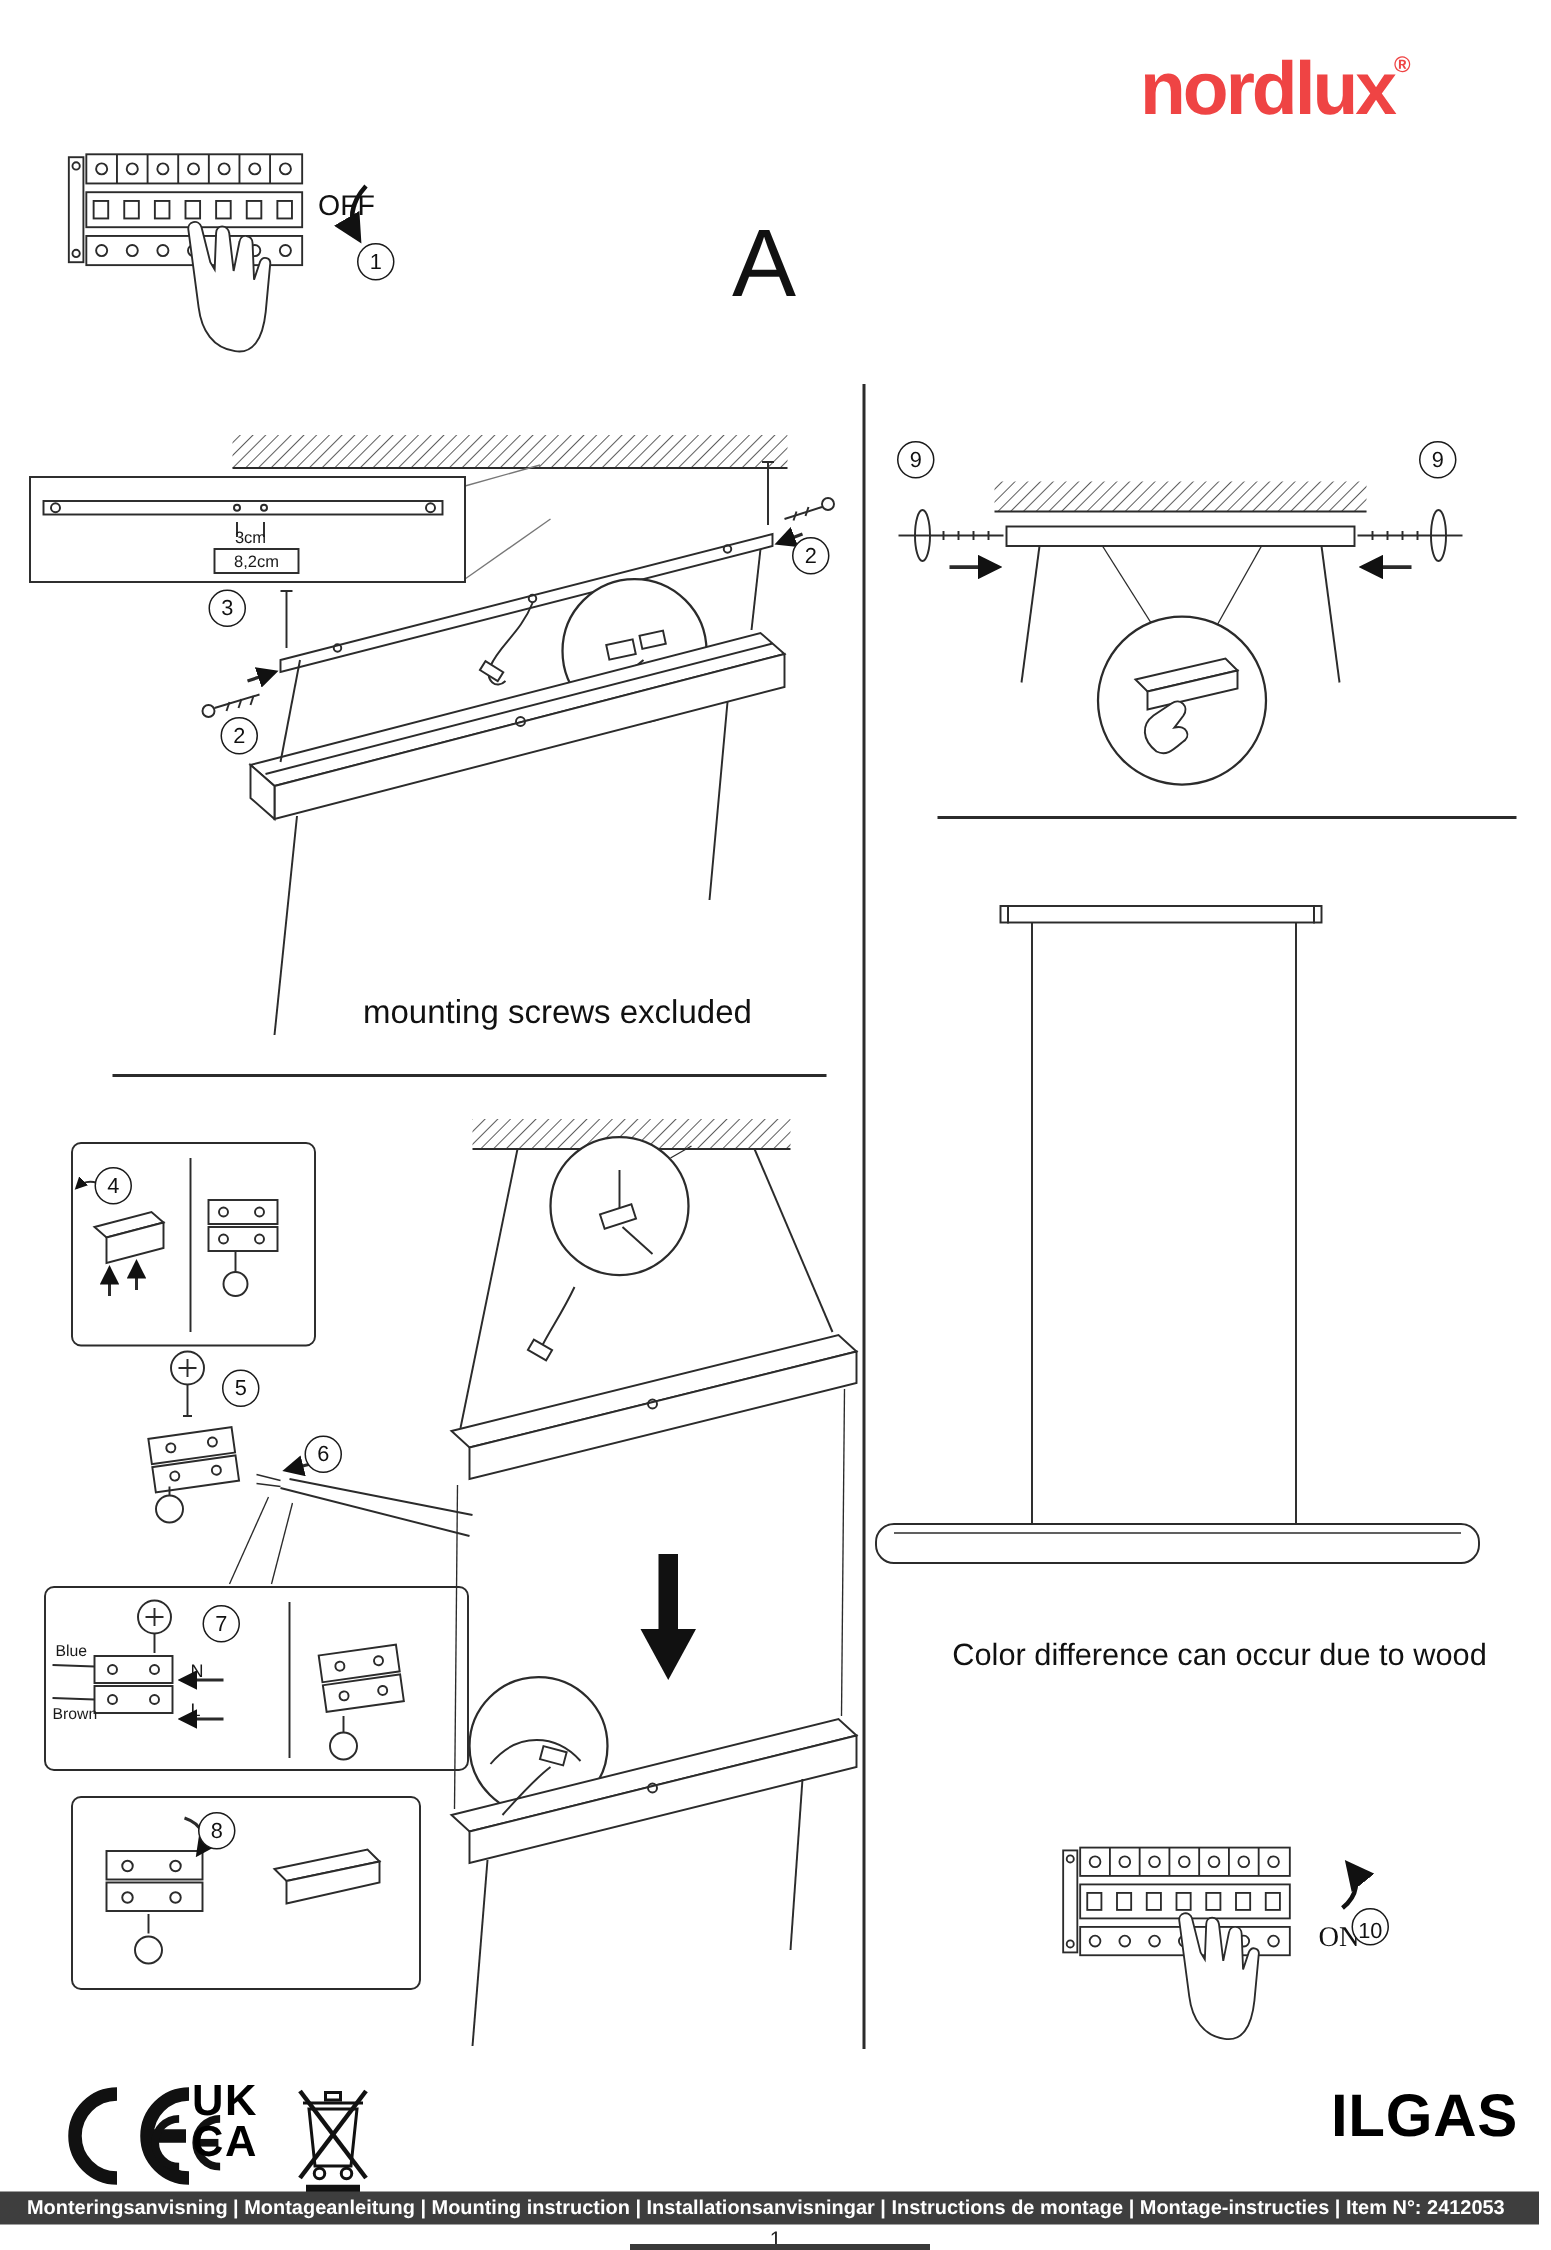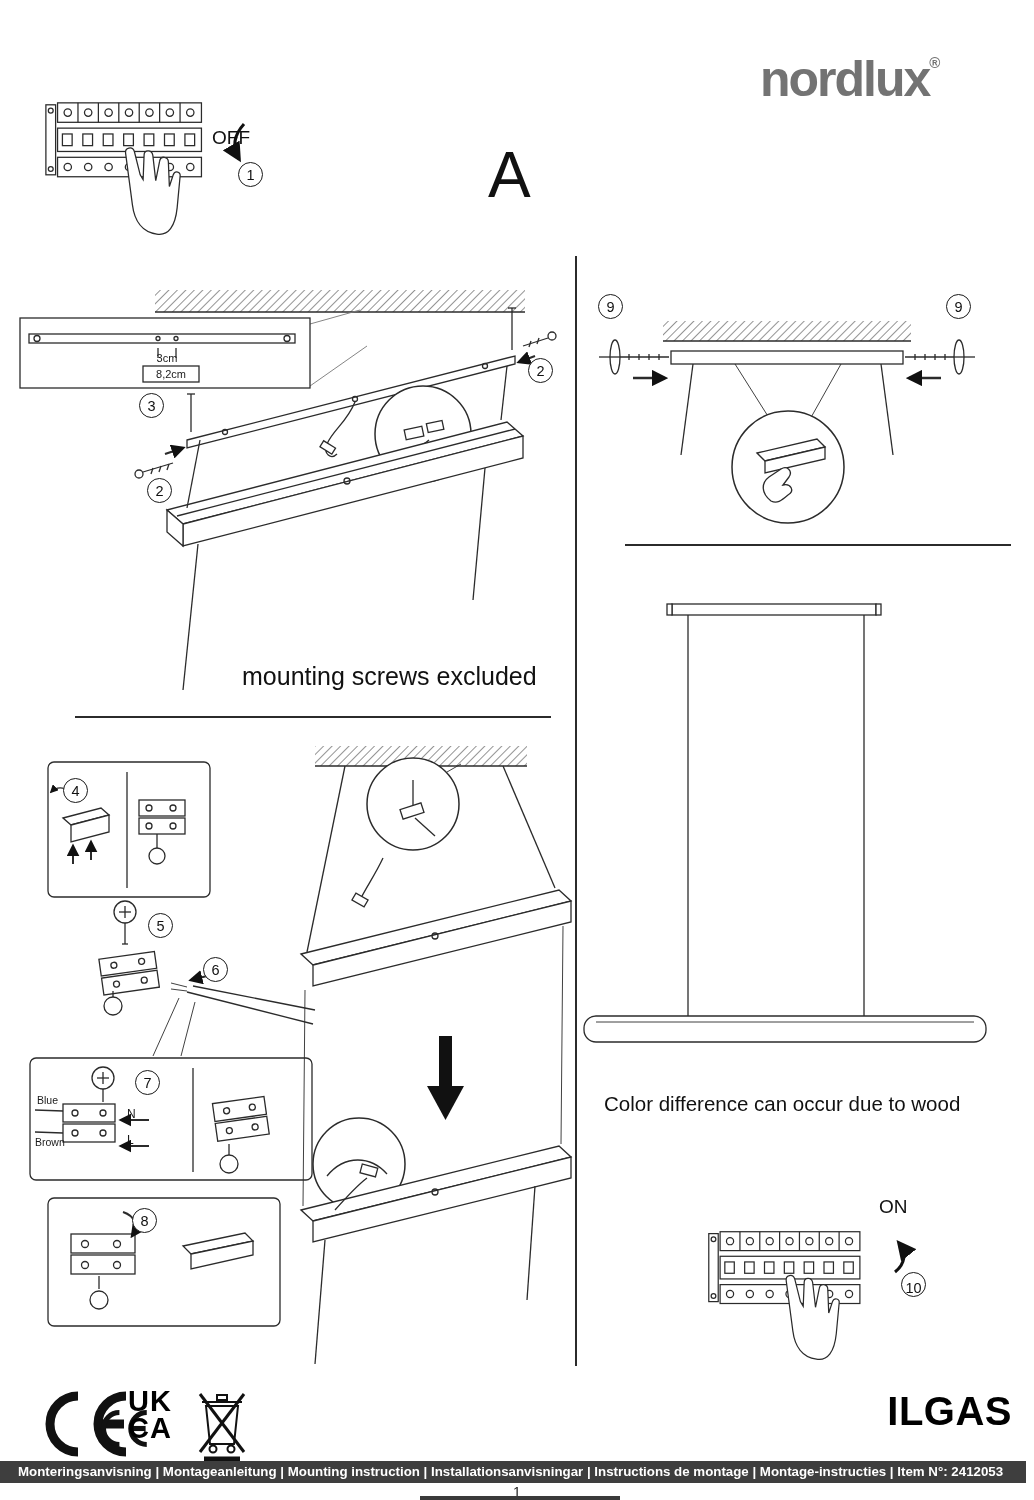--- a/index.html
+++ b/index.html
@@ -1,23 +1,23 @@
 <!DOCTYPE html>
 <html><head>
 <meta charset="utf-8">
 <style>
   html,body{margin:0;padding:0;background:#ffffff;}
   .page{position:relative;width:1034px;height:1500px;background:#fff;overflow:hidden;
         font-family:"Liberation Sans",sans-serif;color:#1a1a1a;}
   .abs{position:absolute;}
-  .brand{font-weight:700;font-size:50px;letter-spacing:-2px;color:#737373;margin-top:20px;}
+  .brand{font-weight:700;font-size:50px;letter-spacing:-2px;color:#ef4444;}
   .brand sup{font-size:15px;font-weight:700;letter-spacing:0;vertical-align:28px;}
   .section-a{font-size:64px;font-weight:400;color:#111;}
   .lbl{font-size:19px;font-weight:500;color:#111;}
-  .note{font-size:25px;color:#111;}
+  .note{font-size:22px;color:#111;}
   .step-circle{position:absolute;width:23px;height:23px;border:1.6px solid #1a1a1a;border-radius:50%;
         background:#fff;display:flex;align-items:center;justify-content:center;font-size:14.5px;color:#111;z-index:5;}
   .vdiv{width:1.8px;background:#2b2b2b;}
   .hdiv{height:1.6px;background:#2b2b2b;}
   .color-note{font-size:20.5px;line-height:27px;color:#111;}
   .ukca{font-weight:700;font-size:29px;line-height:27px;letter-spacing:1px;color:#000;}
   .product{font-weight:700;font-size:40px;letter-spacing:0.5px;color:#000;text-align:center;}
   .footer-bar{background:#3e3e3e;color:#fff;font-size:13.3px;font-weight:700;
         line-height:22px;padding-left:18px;box-sizing:border-box;white-space:nowrap;}
   .page-num{font-size:14px;text-align:center;color:#222;}
@@ -379,21 +379,21 @@
       <rect x="92" y="44" width="204" height="11" fill="#fff"></rect>
       <rect x="87" y="44" width="5" height="11" fill="#fff"></rect>
         <rect x="296" y="44" width="5" height="11" fill="#fff"></rect>
       <line x1="108" y1="55" x2="108" y2="458"></line>
       <line x1="284" y1="55" x2="284" y2="458"></line>
       <rect x="4" y="456" width="402" height="26" rx="12" fill="#fff"></rect>
       <line x1="16" y1="462" x2="394" y2="462" stroke-width="0.9"></line>
     </g>
   </svg>
 
-  <div class="abs color-note" style="left:604px;top:1090px;width:418px;">
+  <div class="abs color-note" style="left:604px;top:1090px;width:418px;text-align:center;">
     <div>Color difference can occur due to wood</div>
   </div>
 
   <svg class="abs" style="left:705px;top:1224px;" width="170" height="142" viewBox="0 0 180 150">
     <g stroke="#2b2b2b" stroke-width="1.3" fill="none">
       <rect x="4" y="10" width="10" height="72"></rect>
       <circle cx="9" cy="16" r="2.5"></circle>
         <circle cx="9" cy="76" r="2.5"></circle>
       <rect x="16" y="8" width="148" height="20"></rect>
       <line x1="37" y1="8" x2="37" y2="28"></line>
@@ -421,21 +421,21 @@
       <circle cx="26.5" cy="74" r="3.8"></circle>
         <circle cx="47.5" cy="74" r="3.8"></circle>
         <circle cx="68.5" cy="74" r="3.8"></circle>
         <circle cx="89.5" cy="74" r="3.8"></circle>
         <circle cx="110.5" cy="74" r="3.8"></circle>
         <circle cx="131.5" cy="74" r="3.8"></circle>
         <circle cx="152.5" cy="74" r="3.8"></circle>
       <path d="M118,143 C103,141 95,129 93,113 L86,60 C85,54 93,52 95,58 L101,82 L104,87 L105,62 C105,56 113,56 114,62 L117,88 L121,68 C122,62 130,63 130,69 L131,94 L135,82 C137,77 143,79 142,84 L139,116 C137,135 130,145 118,143 Z" fill="#fff"></path>
     </g>
   </svg>
-  <div class="abs lbl" style="left:879px;top:1196px;">ON</div>
+  <div class="abs lbl" style="left:879px;top:1281px;font-family:Liberation Serif, serif;">ON</div>
   <svg class="abs" style="left:886px;top:1240px;" width="26" height="34" viewBox="0 0 26 34">
     <path d="M9,32 C19,24 21,13 13,3" stroke="#111" stroke-width="3" fill="none" marker-end="url(#ah)"></path>
   </svg>
   <div class="step-circle" style="left:901px;top:1272px;align-items:flex-end;">
       <span>10</span>
     </div>
 
   <svg class="abs" style="left:16px;top:1388px;" width="112" height="72" viewBox="0 0 112 72">
     <g stroke="#111" stroke-width="9" fill="none">
       <path d="M62,8 A28,28 0 1 0 62,64"></path>

